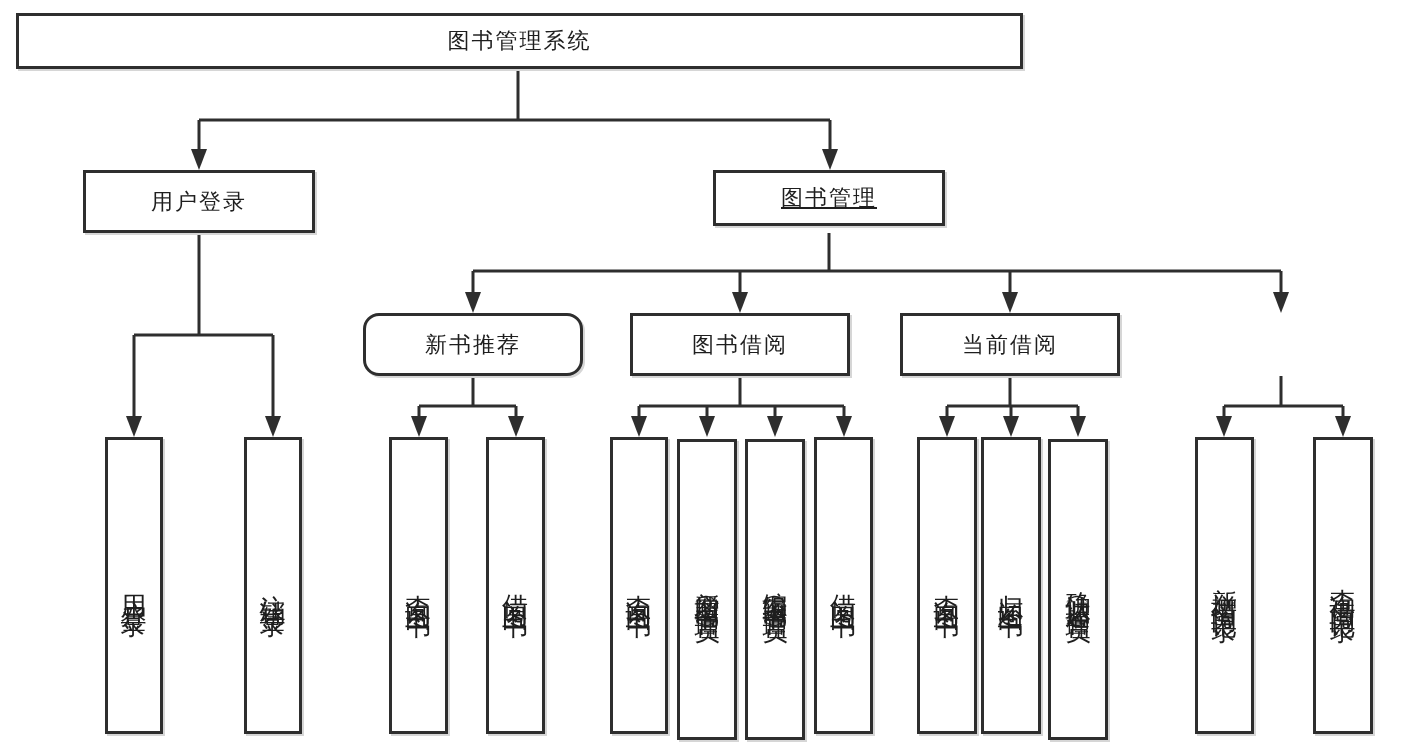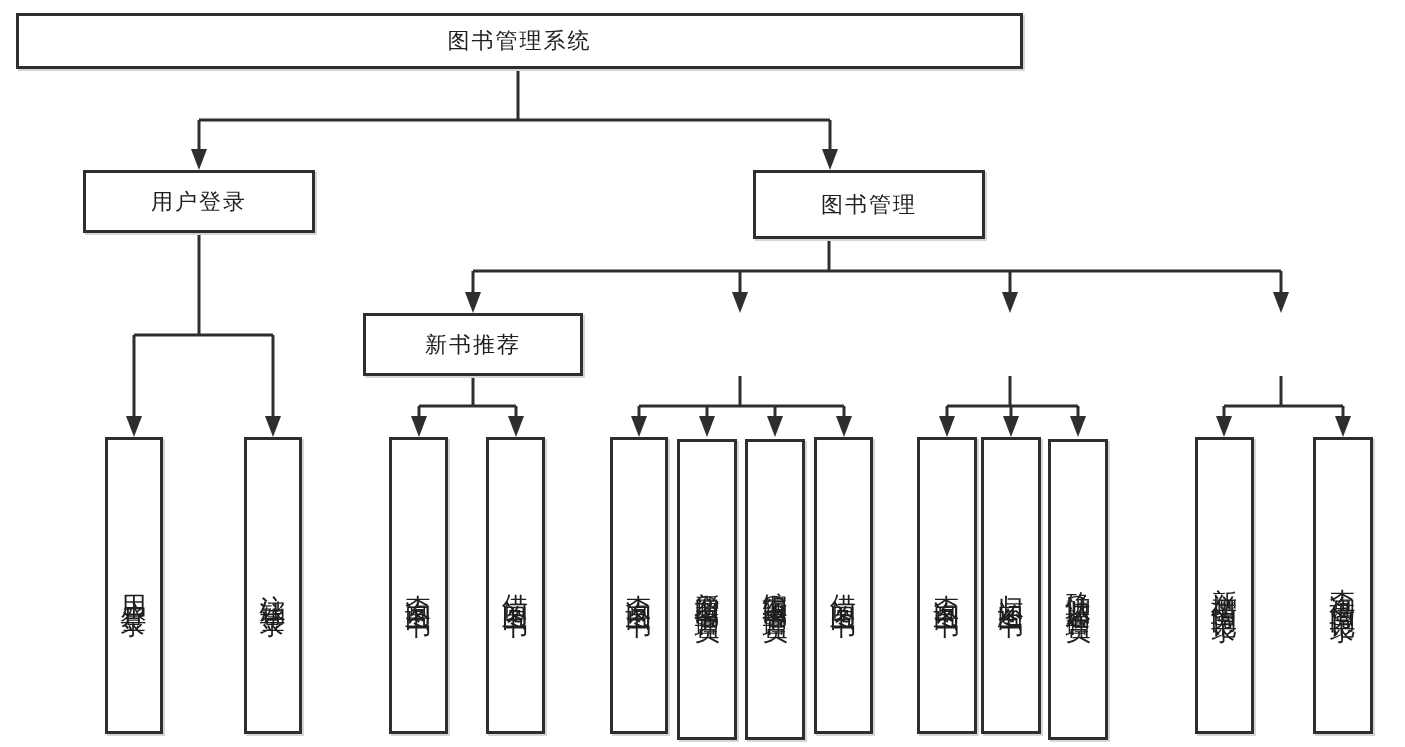--- a/index.html
+++ b/index.html
@@ -28,22 +28,22 @@
     text-orientation:mixed;
     font-size:26px;
     letter-spacing:6px;
     line-height:1.0;
     white-space:nowrap;
   }
   .vtext.tight{letter-spacing:4px;font-size:25px;}
   
   .b-title  {left:16px;  top:13px;  width:1007px;height:56px;}
   .b-user   {left:83px;  top:170px; width:232px; height:63px;}
-  .b-mgmt   {left:753px; top:170px; width:232px; height:69px;}
-  .b-sec0   {left:363px; top:313px; width:220px; height:63px;}
+  .b-mgmt   {left:713px; top:170px; width:232px; height:56px;text-decoration:underline;}
+  .b-sec0   {left:363px; top:313px; width:220px; height:63px;border-radius:16px;}
   .b-sec1   {left:630px; top:313px; width:220px; height:63px;}
   .b-sec2   {left:900px; top:313px; width:220px; height:63px;}
   .b-sec3   {left:1171px;top:313px; width:220px; height:63px;}
   .b-g1c0{left:105px; top:437px;width:58px;height:297px;}
   .b-g1c1{left:244px; top:437px;width:58px;height:297px;}
   .b-g2c0{left:389px; top:437px;width:59px;height:297px;}
   .b-g2c1{left:486px; top:437px;width:59px;height:297px;}
   .b-g3c0{left:610px; top:437px;width:58px;height:297px;}
   .b-g3c1{left:677px; top:439px;width:60px;height:301px;}
   .b-g3c2{left:745px; top:439px;width:60px;height:301px;}
@@ -106,20 +106,26 @@
   <div class="node hbox b-user">
     <span>用户登录</span>
   </div>
   <div class="node hbox b-mgmt">
     <span>图书管理</span>
   </div>
 
   <div class="node hbox b-sec0">
     <span>新书推荐</span>
   </div>
+  <div class="node hbox b-sec1">
+    <span>图书借阅</span>
+  </div>
+  <div class="node hbox b-sec2">
+    <span>当前借阅</span>
+  </div>
 
   <div class="node vbox b-g1c0">
     <span class="vtext">用户登录</span>
   </div>
   <div class="node vbox b-g1c1">
     <span class="vtext">注销登录</span>
   </div>
 
   <div class="node vbox b-g2c0">
     <span class="vtext">查询图书</span>

